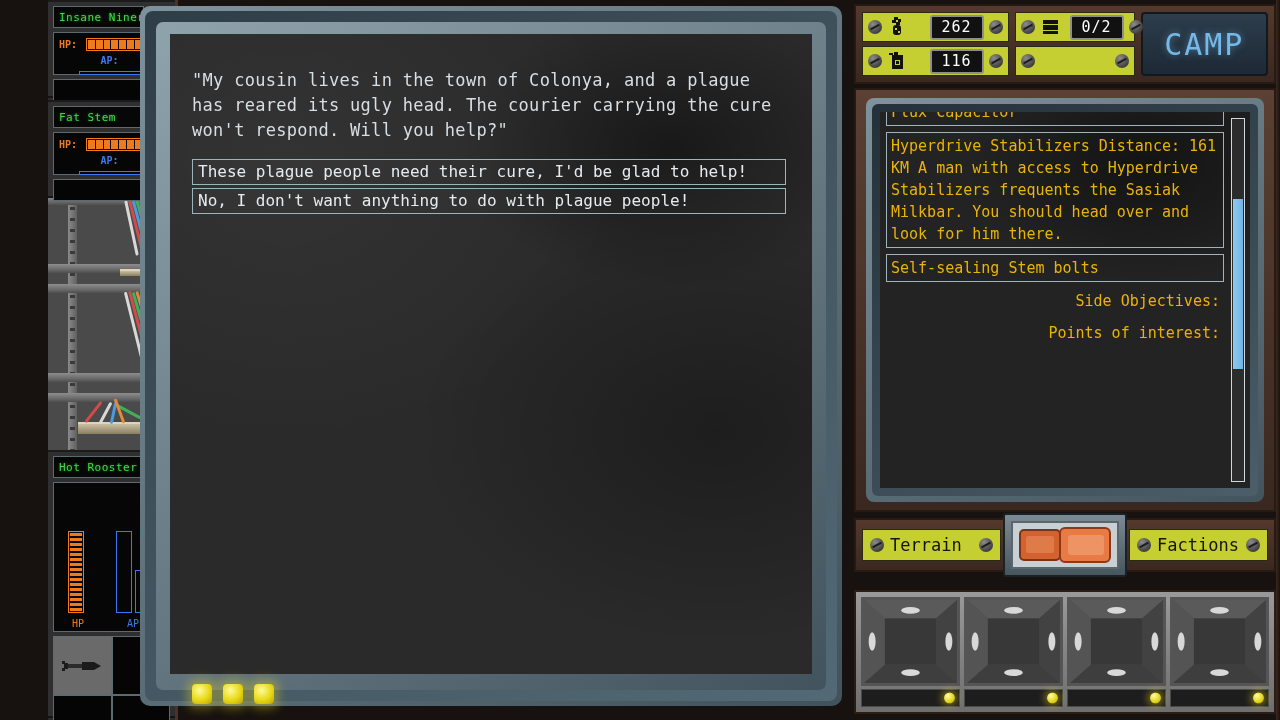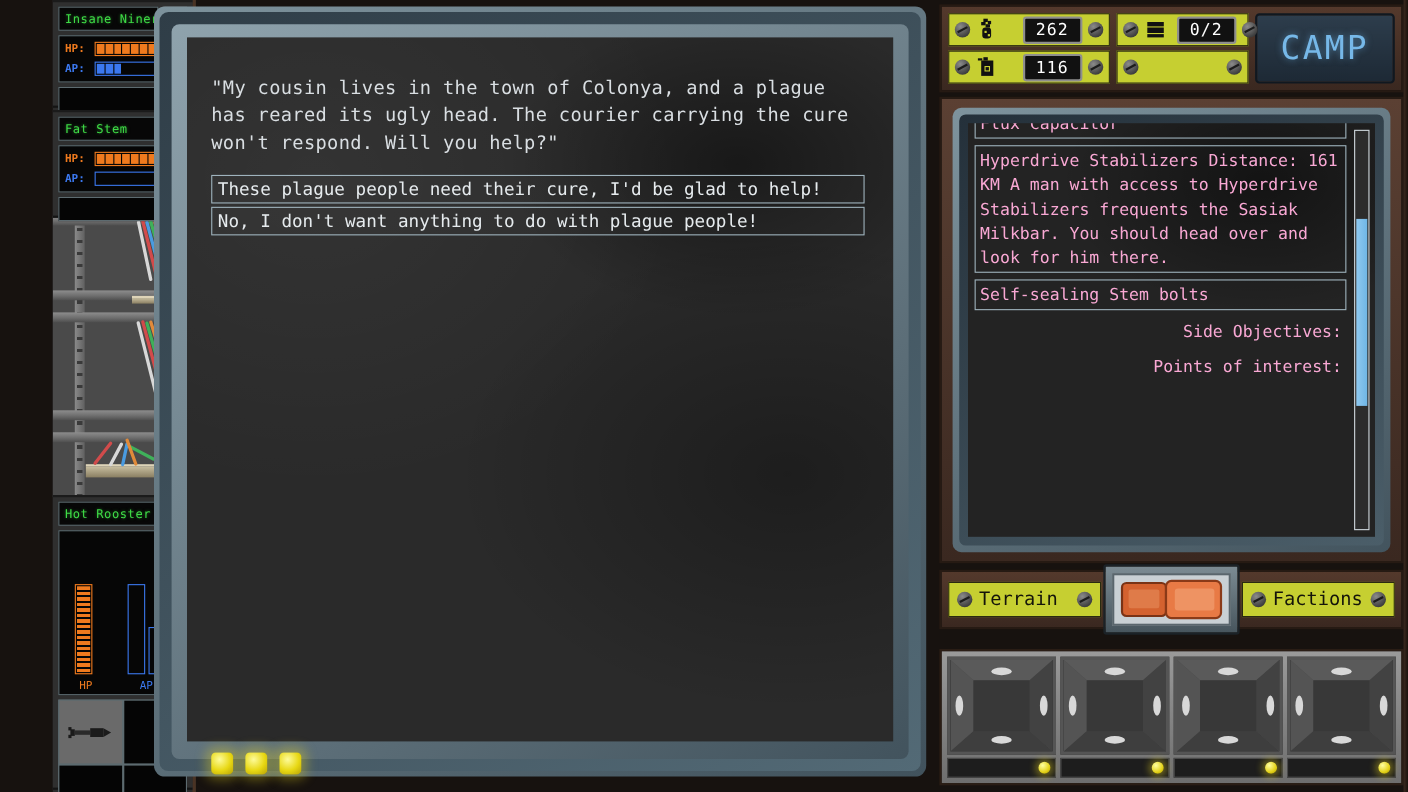--- a/index.html
+++ b/index.html
@@ -76,21 +76,21 @@
   .green-knob i {
     display: block; width: 17px; height: 17px; border-radius: 50%;
     background: radial-gradient(circle at 33% 30%, #b6f09a 0%, #62c44d 42%, #2e7a22 100%);
     box-shadow: inset -1px -1px 2px rgba(0,0,0,0.6);
   }
   .stat-box {
     margin-top: 4px; background: #060606;
     border: 1px solid #5d6b70; padding: 4px 5px; font-weight: bold;
   }
   .stat-row { display: flex; align-items: center; gap: 5px; height: 15px; }
-  .stat-row + .stat-row { margin-top: 3px; }
+  .stat-row + .stat-row { margin-top: 3px; flex-direction: column; }
   .stat-lbl { font-size: 10px; width: 22px; }
   .stat-lbl.hp { color: #ef7a1e; }
   .stat-lbl.ap { color: #3b78ef; }
   .bar { height: 13px; width: 65px; display: flex; gap: 1px; padding: 1px; }
   .bar.hp { border: 1px solid #ef7a1e; }
   .bar.ap { border: 1px solid #3b78ef; }
   .seg { flex: 1; }
   .bar.hp .seg.on { background: #ef7a1e; }
   .bar.ap .seg.on { background: #3b78ef; }
   .coin-row {
@@ -261,21 +261,21 @@
     position: absolute; left: 14px; top: 14px; right: 14px; bottom: 14px;
     background: #232323; overflow: hidden;
   }
   #quest-screen::before {
     content: ""; position: absolute; inset: 0;
     background: radial-gradient(ellipse 260px 170px at 72% 14%, rgba(0,0,0,0.45), transparent 70%);
     pointer-events: none;
   }
   #quest-content {
     position: absolute; left: 6px; top: -14px; right: 26px;
-    color: #f9a8d4; font-size: 15px; line-height: 22px;
+    color: #eab308; font-size: 15px; line-height: 22px;
   }
   .q-bordered {
     border: 1px solid #9fb3bd; padding: 2px 4px; margin-bottom: 6px;
   }
   .q-plain { padding: 2px 4px; margin-bottom: 6px; white-space: pre-line; text-align: right; }
   #quest-scrollbar {
     position: absolute; right: 5px; top: 6px; bottom: 6px; width: 14px;
     background: #2c2c2c; border: 1px solid #cfd8dd;
   }
   #quest-thumb {

